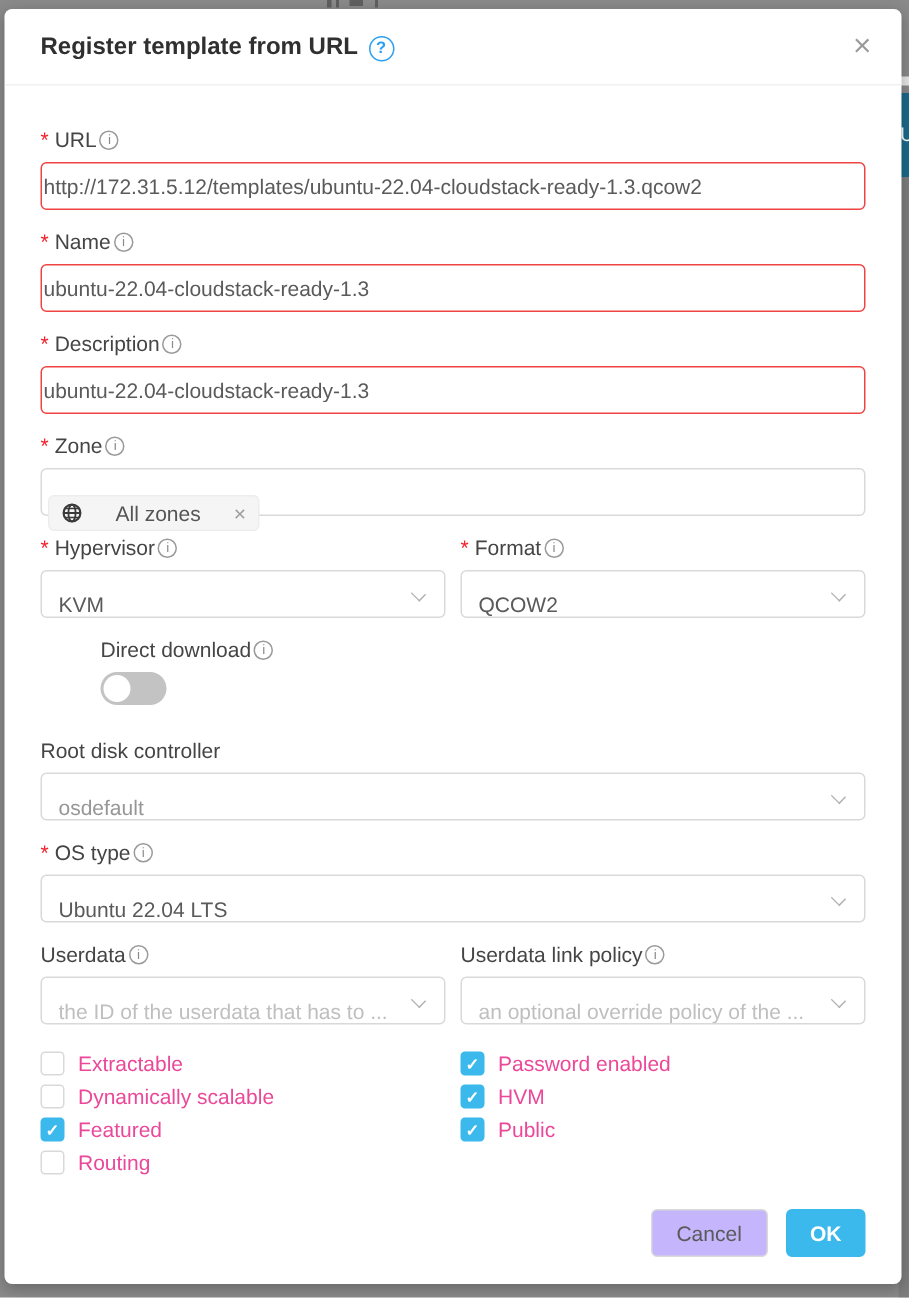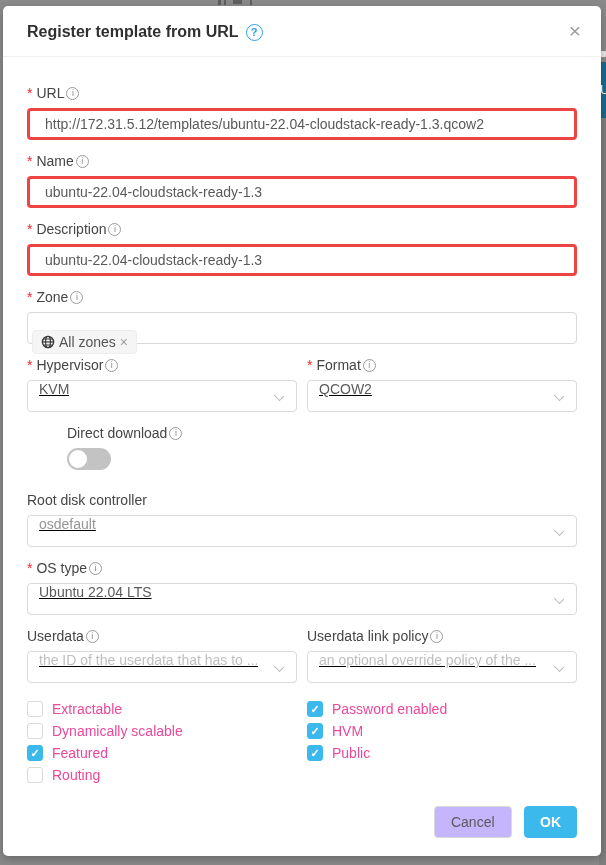--- a/index.html
+++ b/index.html
@@ -47,45 +47,45 @@
     font-size:14px; color:#454545;
   }
   .label.required::before { content:"*"; color:#f5222d; margin-right:4px; font-size:14px; }
   .info-icon {
     display:inline-flex; align-items:center; justify-content:center;
     width:13px; height:13px; border:1px solid #9a9a9a; border-radius:50%;
     color:#8a8a8a; font-size:9px; margin-left:2px; cursor:pointer; flex:none;
   }
 
   .text-input {
-    width:100%; height:32px; border:3px solid #ef4444; border-radius:4px;
-    padding:0 15px; font-size:14px; color:#5a5a5a; background:#fff; outline:none;
+    width:100%; height:32px; border:1px solid #ef4444; border-radius:4px;
+    padding:0 1px; font-size:14px; color:#5a5a5a; background:#fff; outline:none;
     font-family:"Liberation Sans", sans-serif;
   }
   .select {
     position:relative; width:100%; height:32px; border:1px solid #d9d9d9; border-radius:4px;
-    padding:0 30px 0 11px; display:flex; align-items:flex-start; background:#fff; cursor:pointer;text-decoration:underline;
+    padding:0 30px 0 11px; display:flex; align-items:flex-end; background:#fff; cursor:pointer;
   }
   .select .value {
     font-size:14px; color:#5a5a5a; white-space:nowrap; overflow:hidden; text-overflow:ellipsis;
   }
   .select.muted .value { color:#969696; }
   .select.is-placeholder .value { color:#bfbfbf; }
   .chevron-down-icon {
     position:absolute; right:13px; top:11px; width:8px; height:8px;
     border-right:1.3px solid #b3b3b3; border-bottom:1.3px solid #b3b3b3;
     transform:rotate(45deg) scale(1,0.8);
   }
 
   .zone-box {
     width:100%; height:32px; border:1px solid #d9d9d9; border-radius:4px;
     padding:3px 4px; display:flex; align-items:center; background:#fff;
   }
   .zone-tag {
-    display:inline-flex; align-items:center; gap:4px; height:24px;
+    display:inline-flex; align-items:center; gap:22px; height:24px;
     background:#f5f5f5; border:1px solid #ededed; border-radius:4px; padding:0 8px;
     font-size:14px; color:#555;margin-top:27px;
   }
   .tag-remove { color:#9d9d9d; font-size:14px; cursor:pointer; line-height:1; }
 
   .two-col { display:flex; justify-content:space-between; }
   .two-col .col { width:270px; }
 
   .switch {
     width:44px; height:22px; border-radius:11px; background:#c3c3c3;

